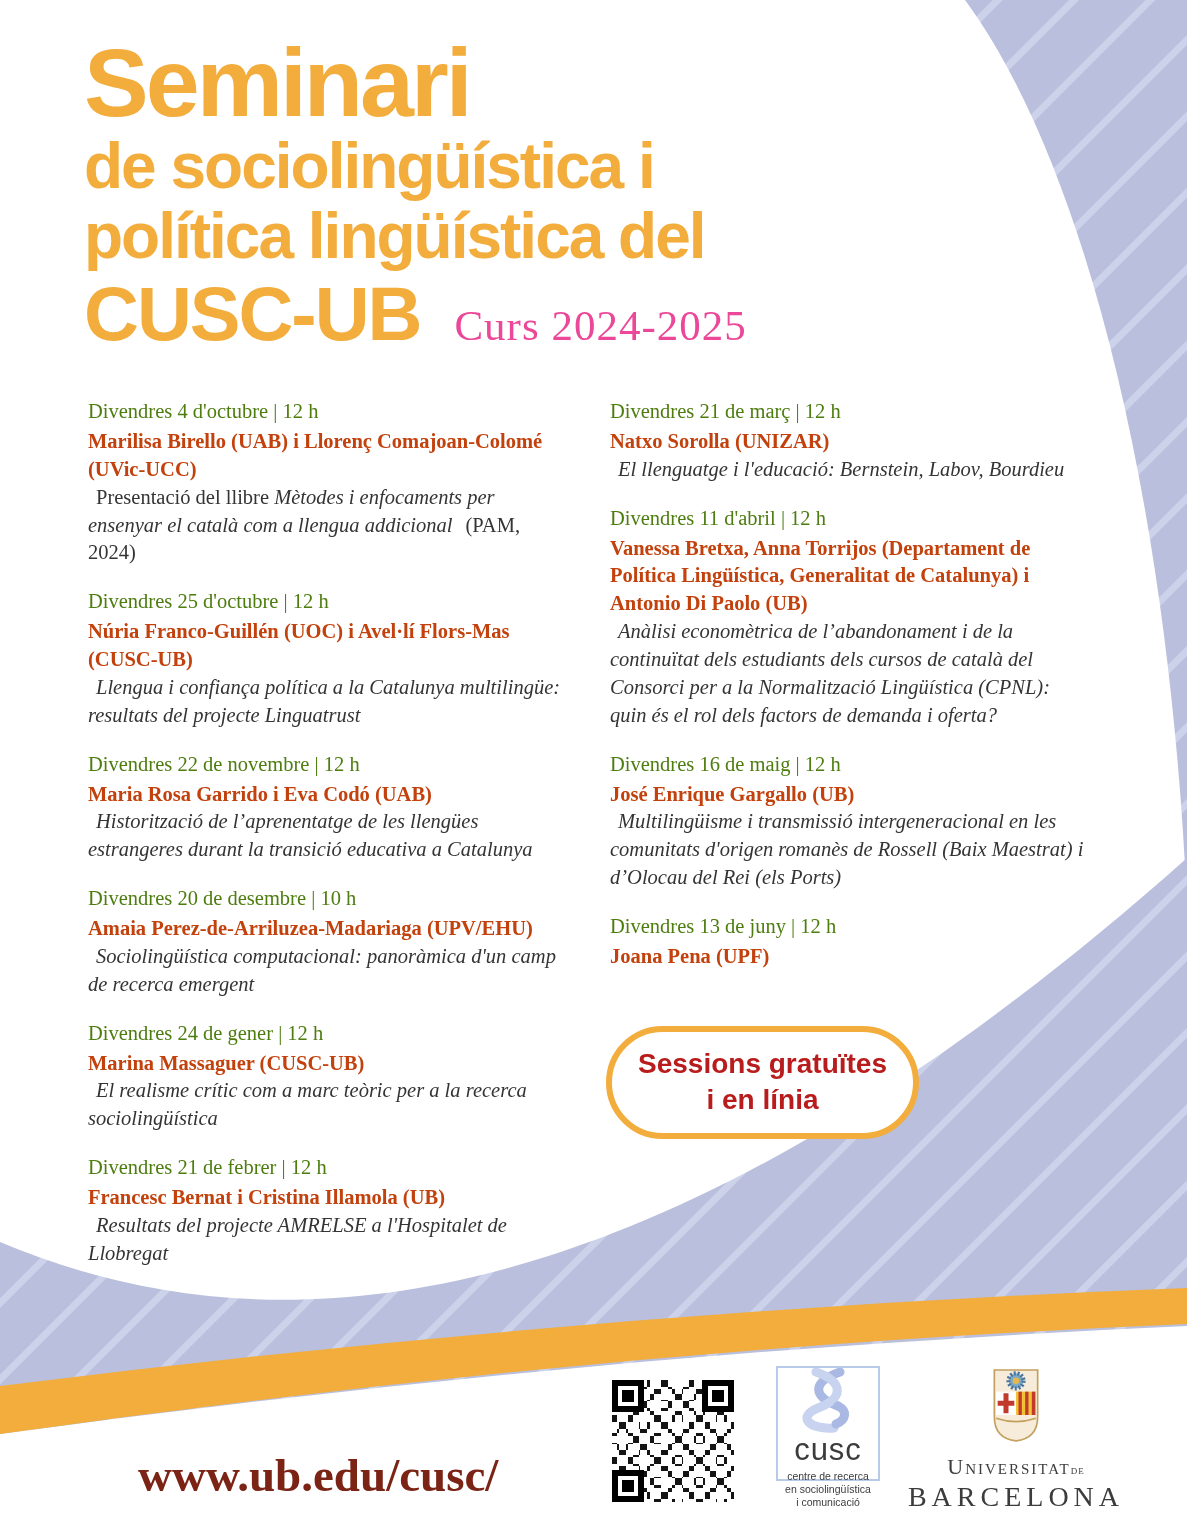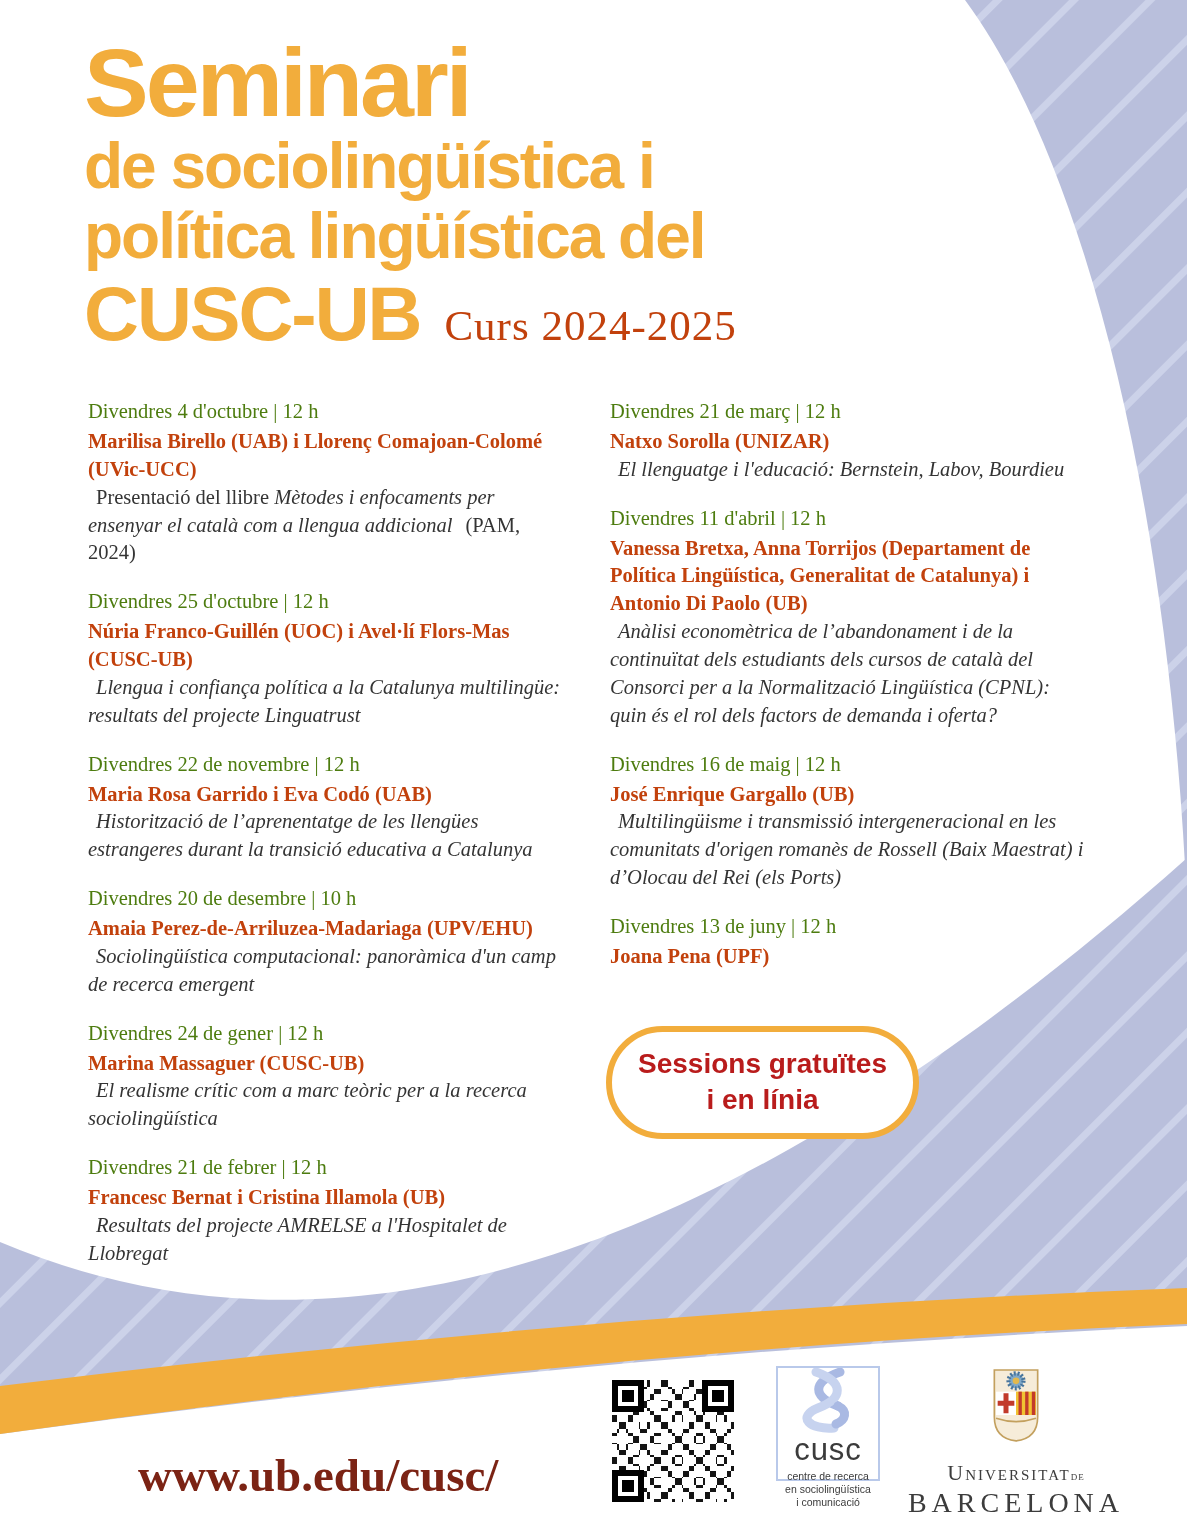--- a/index.html
+++ b/index.html
@@ -14,21 +14,21 @@
 
   
   .header { position:absolute; left:84px; top:34px; z-index:2;
     font-family:"Liberation Sans","DejaVu Sans",sans-serif; font-weight:bold;
     color:#F2AD3C; }
   .t1 { font-size:97px; line-height:1.0; letter-spacing:-3px; }
   .t2 { font-size:64px; line-height:1.1; letter-spacing:-2px; }
   .t4row { display:flex; align-items:baseline; margin-top:4px; }
   .t4 { font-size:76px; line-height:1.0; letter-spacing:-2px; }
   .curs { font-family:"Liberation Serif","DejaVu Serif",serif; font-weight:normal;
-    color:#c2410c; font-size:43px; letter-spacing:1px; margin-left:24px; }
+    color:#ec4899; font-size:43px; letter-spacing:1px; margin-left:34px; }
 
   
   .col { position:absolute; top:398px; width:480px; z-index:2;
     font-size:20.5px; line-height:1.36; }
   .col-left  { left:88px; }
   .col-right { left:610px; }
   .session { margin-bottom:21px; }
   .s-date  { color:#4d7c0f; margin-bottom:2px; }
   .s-speakers { color:#c2410c; font-weight:bold; }
   .s-title { color:#343434; }
@@ -59,21 +59,21 @@
 
   .cusc-logo { position:absolute; left:776px; top:1366px; width:104px; height:115px;
     box-sizing:border-box; border:2px solid #b9c9ea; background:#ffffff; z-index:2;
     text-align:center; font-family:"Liberation Sans","DejaVu Sans",sans-serif; }
   .cusc-word { font-size:31px; line-height:1.0; color:#3b3b3b; letter-spacing:1px;
     margin-top:-4px; }
   .cusc-sub { font-size:10.5px; line-height:1.25; color:#3b3b3b; margin-top:5px; }
 
   .ub-logo { position:absolute; left:898px; top:1366px; width:236px; z-index:2;
     text-align:center; color:#3c3c3c; }
-  .ub-line1 { font-size:22px; letter-spacing:2px; margin-top:12px; white-space:nowrap; }
+  .ub-line1 { font-size:22px; letter-spacing:2px; margin-top:6px; white-space:nowrap; }
   .ub-de { font-size:13px; letter-spacing:1px; }
   .ub-line2 { font-size:28px; letter-spacing:5px; margin-top:1px; white-space:nowrap; }
 </style>
 </head>
 <body>
 
 <div class="poster">
 
   <svg class="bg" width="1187" height="1536" viewBox="0 0 1187 1536">
     <defs>

